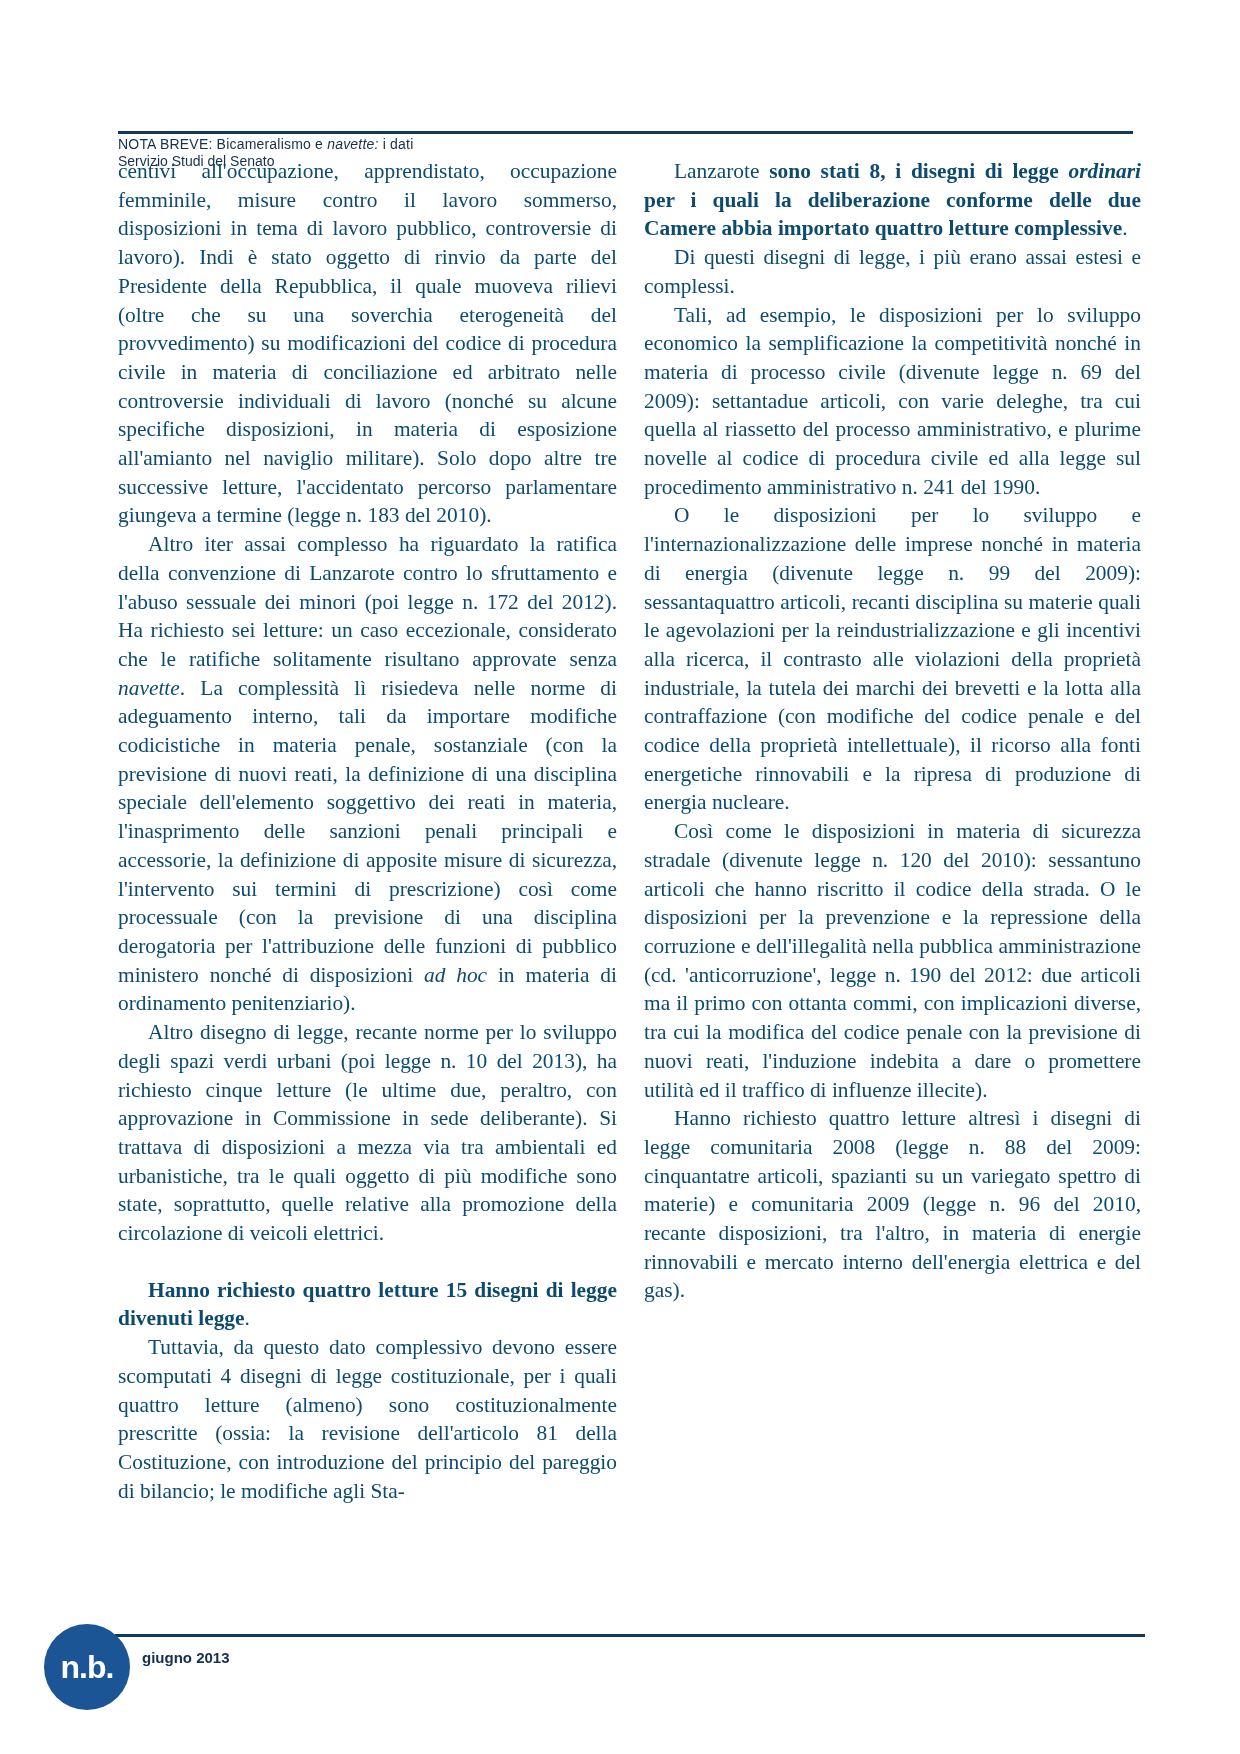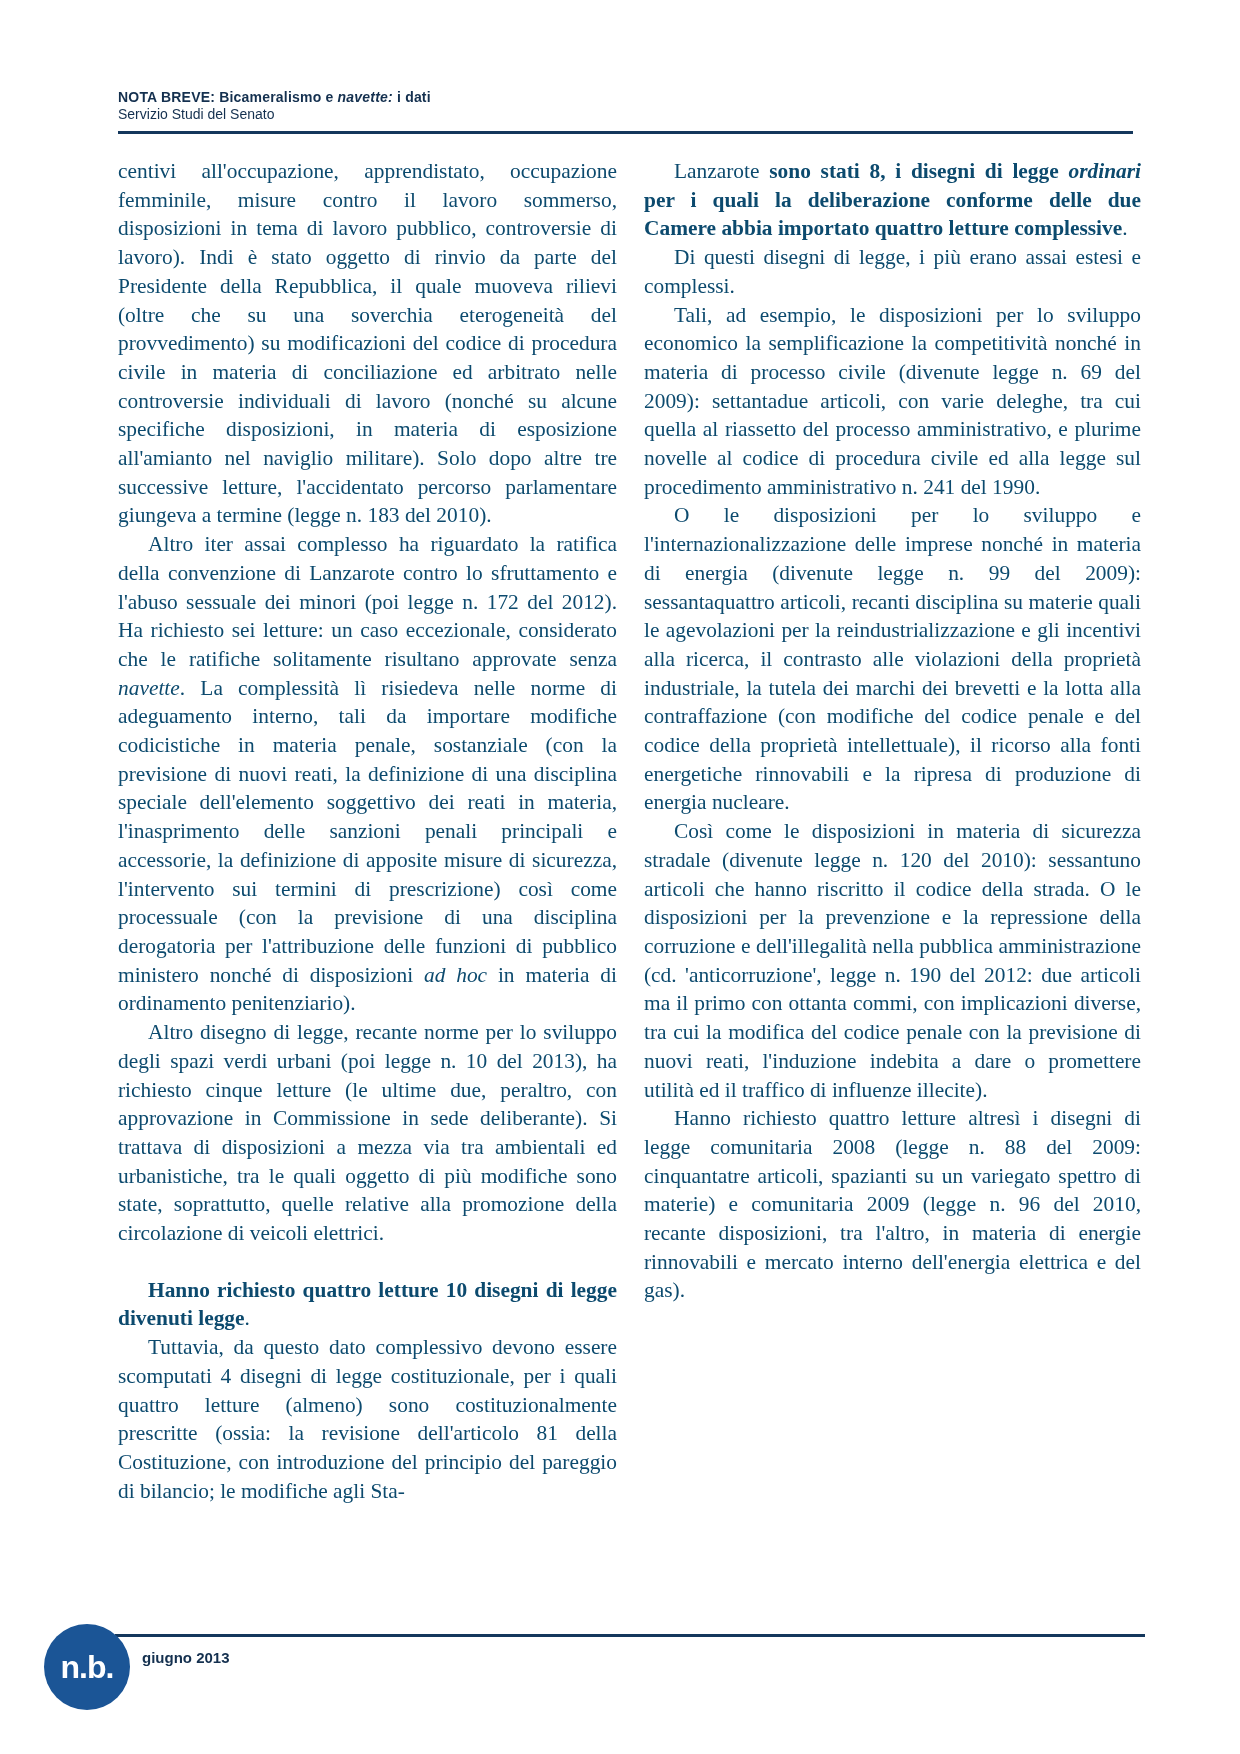--- a/index.html
+++ b/index.html
@@ -1,18 +1,18 @@
 <!DOCTYPE html>
 <html><head>
   <meta charset="utf-8">
   <style>
     html, body { margin: 0; padding: 0; background: #ffffff; }
     body { width: 1240px; height: 1754px; position: relative; overflow: hidden; }
     .header { position: absolute; left: 118px; top: 88px; width: 1012px; }
-    .header-title { font-family: "Liberation Sans", sans-serif; font-weight: bold; font-size: 14px; color: #14304f; letter-spacing: 0.2px; line-height: 18px; }
+    .header-title { font-family: "Liberation Sans", sans-serif; font-weight: normal; font-size: 14px; color: #14304f; letter-spacing: 0.2px; line-height: 18px; margin-top: 47px; }
     .header-title em { font-style: italic; }
     .header-sub { font-family: "Liberation Sans", sans-serif; font-size: 14px; color: #14304f; line-height: 17px; }
     .header-rule { position: absolute; left: 118px; top: 131px; width: 1015px; height: 3px; background: #14375c; }
 
     .col { position: absolute; top: 157px; font-family: "Liberation Serif", serif; font-size: 21.4px; line-height: 28.7px; color: #0c4a6e; text-align: justify; hyphens: manual; }
     .col-left { left: 118px; width: 499px; }
     .col-right { left: 644px; width: 497px; }
     .col p { margin: 0; }
     .col p.ind { text-indent: 30px; }
     .col p.gap { margin-top: 28px; }
@@ -30,21 +30,21 @@
 <div class="header">
   <div class="header-title"><span>NOTA BREVE: Bicameralismo e </span><em>navette:</em><span> i dati</span></div>
   <div class="header-sub">Servizio Studi del Senato</div>
 </div>
 <div class="header-rule"></div>
 
 <div class="col col-left">
   <p>centivi all'occupazione, apprendistato, occupazione femminile, misure contro il lavoro sommerso, disposizioni in tema di lavoro pubblico, controversie di lavoro). Indi è stato oggetto di rinvio da parte del Presidente della Repubblica, il quale muoveva rilievi (oltre che su una soverchia eterogeneità del provvedimento) su modificazioni del codice di procedura civile in materia di conciliazione ed arbitrato nelle controversie individuali di lavoro (nonché su alcune specifiche disposizioni, in materia di esposizione all'amianto nel naviglio militare). Solo dopo altre tre successive letture, l'accidentato percorso parlamentare giungeva a termine (legge n. 183 del 2010).</p>
   <p class="ind"><span>Altro iter assai complesso ha riguardato la ratifica della convenzione di Lanzarote contro lo sfruttamento e l'abuso sessuale dei minori (poi legge n. 172 del 2012). Ha richiesto sei letture: un caso eccezionale, considerato che le ratifiche solitamente risultano approvate senza </span><i>navette</i><span>. La complessità lì risiedeva nelle norme di adeguamento interno, tali da importare modifiche codicistiche in materia penale, sostanziale (con la previsione di nuovi reati, la definizione di una disciplina speciale dell'elemento soggettivo dei reati in materia, l'inasprimento delle sanzioni penali principali e accessorie, la definizione di apposite misure di sicurezza, l'intervento sui termini di prescrizione) così come processuale (con la previsione di una disciplina derogatoria per l'attribuzione delle funzioni di pubblico ministero nonché di disposizioni </span><i>ad hoc</i><span> in materia di ordinamento penitenziario).</span></p>
   <p class="ind">Altro disegno di legge, recante norme per lo sviluppo degli spazi verdi urbani (poi legge n. 10 del 2013), ha richiesto cinque letture (le ultime due, peraltro, con approvazione in Commissione in sede deliberante). Si trattava di disposizioni a mezza via tra ambientali ed urbanistiche, tra le quali oggetto di più modifiche sono state, soprattutto, quelle relative alla promozione della circolazione di veicoli elettrici.</p>
-  <p class="ind gap"><b>Hanno richiesto quattro letture 10 disegni di legge divenuti legge</b><span>.</span></p>
+  <p class="ind gap"><b>Hanno richiesto quattro letture 15 disegni di legge divenuti legge</b><span>.</span></p>
   <p class="ind">Tuttavia, da questo dato complessivo devono essere scomputati 4 disegni di legge costituzionale, per i quali quattro letture (almeno) sono costituzionalmente prescritte (ossia: la revisione dell'articolo 81 della Costituzione, con introduzione del principio del pareggio di bilancio; le modifiche agli Sta-</p>
 </div>
 
 <div class="col col-right">
   <p class="ind"><span>Lanzarote </span><b>sono stati 8, i disegni di legge </b><b><i>ordinari</i></b><b> per i quali la deliberazione conforme delle due Camere abbia importato quattro letture complessive</b><span>.</span></p>
   <p class="ind">Di questi disegni di legge, i più erano assai estesi e complessi.</p>
   <p class="ind">Tali, ad esempio, le disposizioni per lo sviluppo economico la semplificazione la competitività nonché in materia di processo civile (divenute legge n. 69 del 2009): settantadue articoli, con varie deleghe, tra cui quella al riassetto del processo amministrativo, e plurime novelle al codice di procedura civile ed alla legge sul procedimento amministrativo n. 241 del 1990.</p>
   <p class="ind">O le disposizioni per lo sviluppo e l'internazionalizzazione delle imprese nonché in materia di energia (divenute legge n. 99 del 2009): sessantaquattro articoli, recanti disciplina su materie quali le agevolazioni per la reindustrializzazione e gli incentivi alla ricerca, il contrasto alle violazioni della proprietà industriale, la tutela dei marchi dei brevetti e la lotta alla contraffazione (con modifiche del codice penale e del codice della proprietà intellettuale), il ricorso alla fonti energetiche rinnovabili e la ripresa di produzione di energia nucleare.</p>
   <p class="ind">Così come le disposizioni in materia di sicurezza stradale (divenute legge n. 120 del 2010): sessantuno articoli che hanno riscritto il codice della strada. O le disposizioni per la prevenzione e la repressione della corruzione e dell'illegalità nella pubblica amministrazione (cd. 'anticorruzione', legge n. 190 del 2012: due articoli ma il primo con ottanta commi, con implicazioni diverse, tra cui la modifica del codice penale con la previsione di nuovi reati, l'induzione indebita a dare o promettere utilità ed il traffico di influenze illecite).</p>
   <p class="ind">Hanno richiesto quattro letture altresì i disegni di legge comunitaria 2008 (legge n. 88 del 2009: cinquantatre articoli, spazianti su un variegato spettro di materie) e comunitaria 2009 (legge n. 96 del 2010, recante disposizioni, tra l'altro, in materia di energie rinnovabili e mercato interno dell'energia elettrica e del gas).</p>

